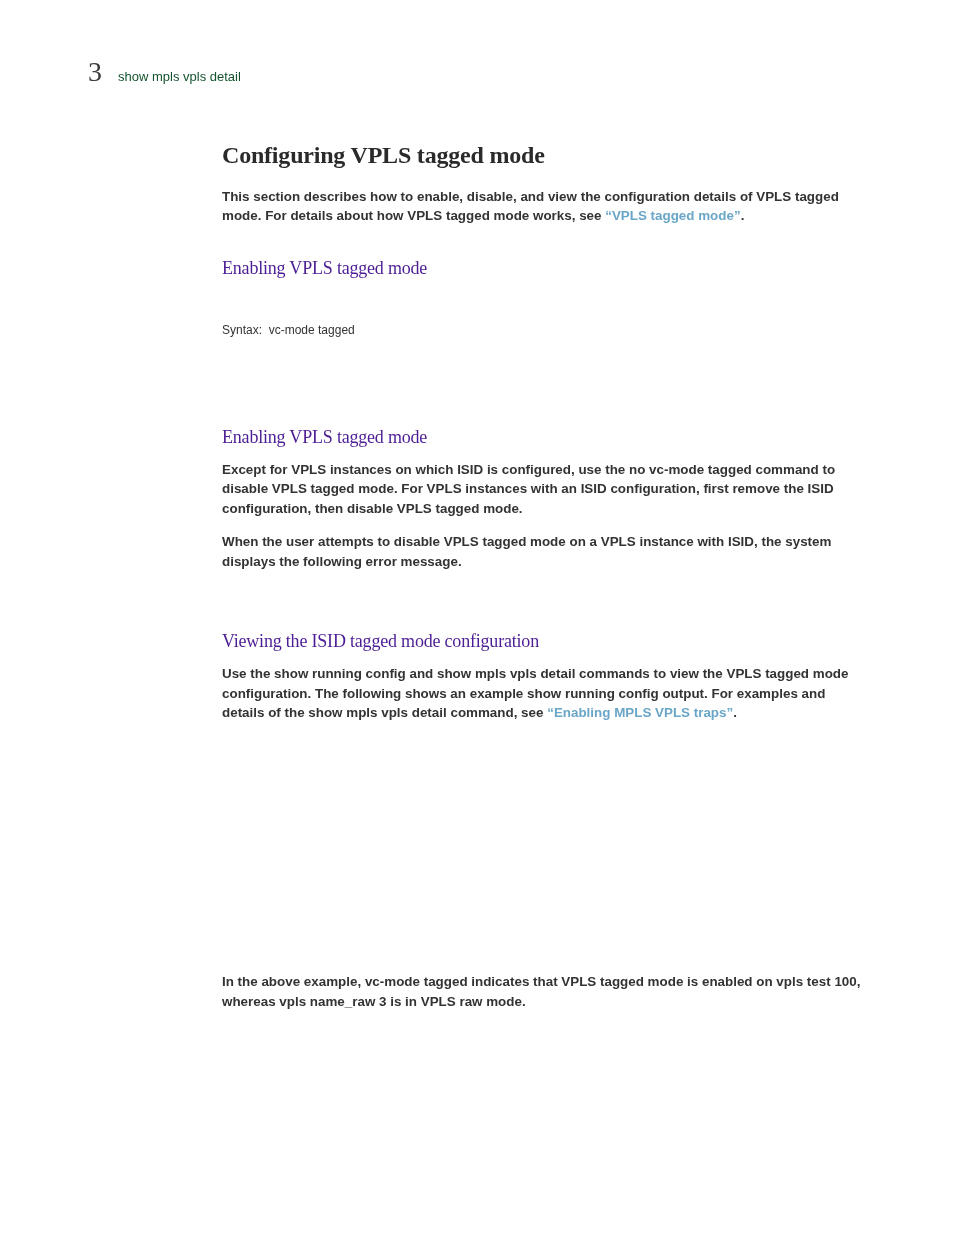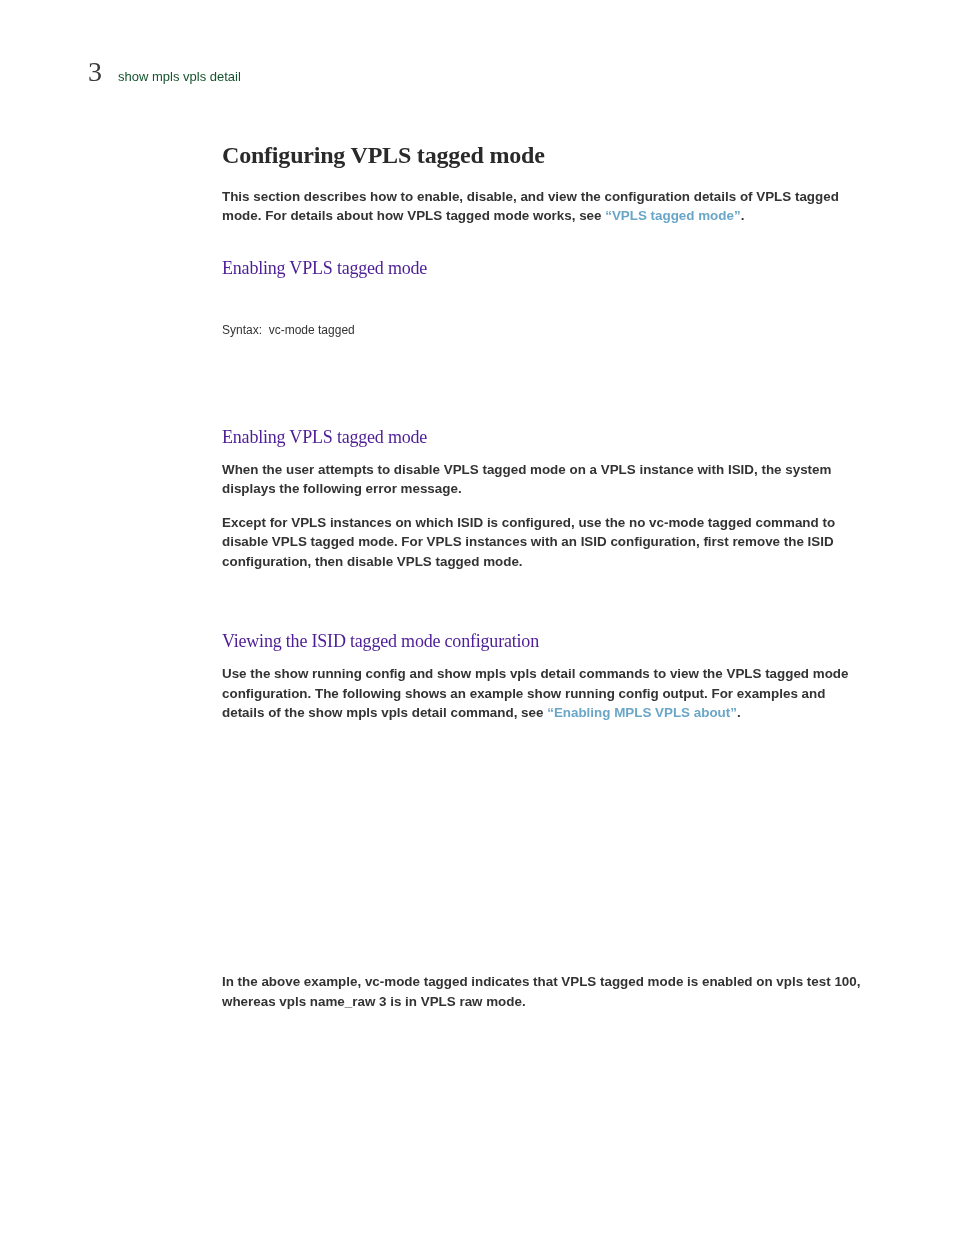--- a/index.html
+++ b/index.html
@@ -87,28 +87,28 @@
     <p class="body-text">
       <span>This section describes how to enable, disable, and view the configuration details of VPLS tagged mode. For details about how VPLS tagged mode works, see </span><a class="xref" href="#">“VPLS tagged mode”</a><span>.</span>
     </p>
 
     <h2 class="subsection-title">Enabling VPLS tagged mode</h2>
     <p class="syntax-line">Syntax:&nbsp;&nbsp;vc-mode tagged</p>
 
     <div class="small-gap"></div>
 
     <h2 class="subsection-title">Enabling VPLS tagged mode</h2>
+    <p class="body-text">Except for VPLS instances on which ISID is configured, use the no vc-mode tagged command to disable VPLS tagged mode. For VPLS instances with an ISID configuration, first remove the ISID configuration, then disable VPLS tagged mode.</p>
     <p class="body-text">When the user attempts to disable VPLS tagged mode on a VPLS instance with ISID, the system displays the following error message.</p>
-    <p class="body-text">Except for VPLS instances on which ISID is configured, use the no vc-mode tagged command to disable VPLS tagged mode. For VPLS instances with an ISID configuration, first remove the ISID configuration, then disable VPLS tagged mode.</p>
 
     <div class="small-gap"></div>
 
     <h2 class="subsection-title">Viewing the ISID tagged mode configuration</h2>
     <p class="body-text">
-      <span>Use the show running config and show mpls vpls detail commands to view the VPLS tagged mode configuration. The following shows an example show running config output. For examples and details of the show mpls vpls detail command, see </span><a class="xref" href="#">“Enabling MPLS VPLS about”</a><span>.</span>
+      <span>Use the show running config and show mpls vpls detail commands to view the VPLS tagged mode configuration. The following shows an example show running config output. For examples and details of the show mpls vpls detail command, see </span><a class="xref" href="#">“Enabling MPLS VPLS traps”</a><span>.</span>
     </p>
 
     <div class="big-gap"></div>
 
     <p class="body-text">In the above example, vc-mode tagged indicates that VPLS tagged mode is enabled on vpls test 100, whereas vpls name_raw 3 is in VPLS raw mode.</p>
 
   </div>
 </div>
 
 </body></html>

